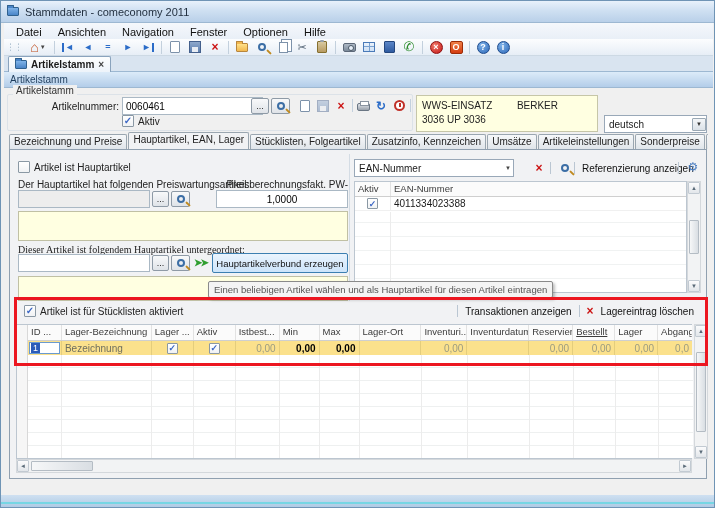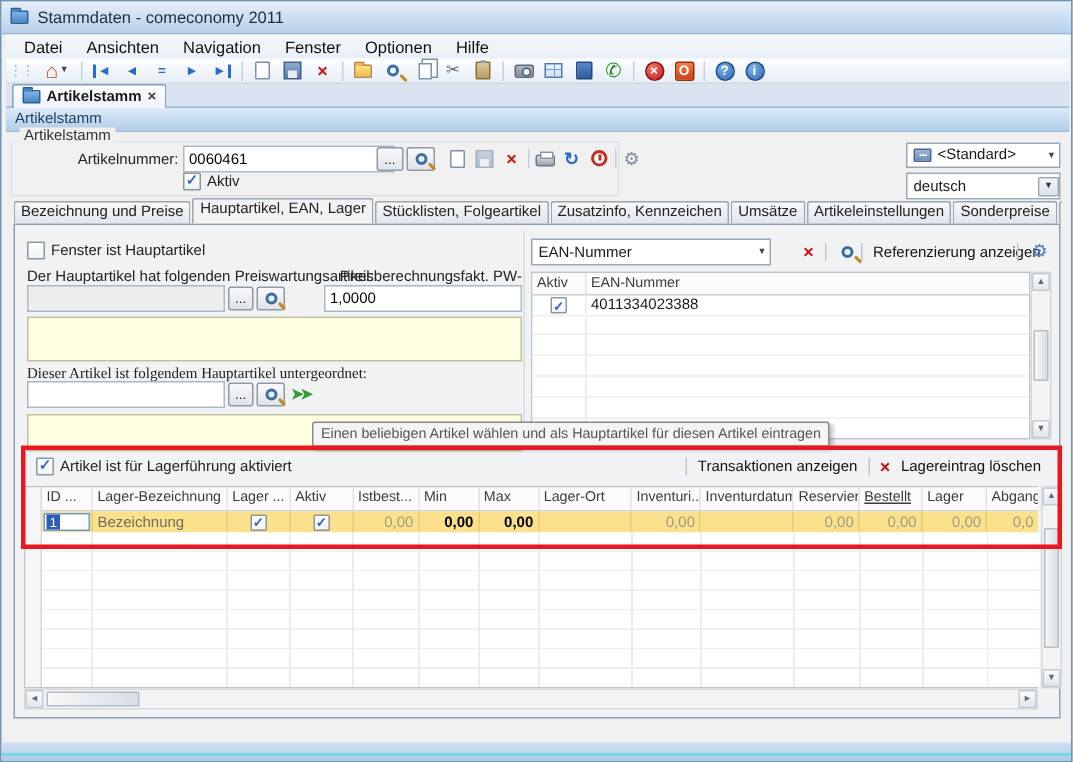--- a/index.html
+++ b/index.html
@@ -77,21 +77,21 @@
   .closex{color:#444;font-weight:bold;font-size:10px;line-height:10px;}
 
   
   .pagehead{left:3px;top:71px;width:709px;height:16px;background:linear-gradient(180deg,#dcebf9,#b3cde9);
     border-bottom:1px solid #9db8d2;display:flex;align-items:center;padding-left:6px;color:#1e3c5c;}
   .groupbox{left:6px;top:93px;width:406px;height:37px;border:1px solid #dce2e8;border-radius:2px;}
   .grouplbl{left:12px;top:84px;background:#f0f0f0;padding:0 3px;color:#333;}
   .flabel{color:#222;}
   .tinput{border:1px solid #aab8c4;background:#fff;font-family:"Liberation Sans",sans-serif;font-size:10px;padding:1px 3px;}
   .tinput.dis{background:#ededed;color:#777;}
-  .tinput.right{text-align:left;}
+  .tinput.right{text-align:center;}
   .btn3{display:flex;align-items:center;justify-content:center;
     background:linear-gradient(#f8f9fa,#dfe3e8);border:1px solid #8e9aa6;border-radius:2px;font-size:9px;}
   .infobox{left:415px;top:94px;width:182px;height:37px;background:#ffffe1;border:1px solid #c6c6a8;
     padding:3px 5px;line-height:14px;color:#222;}
   .infol1{display:flex;justify-content:space-between;padding-right:34px;}
   .combo{display:flex;align-items:center;background:#fff;border:1px solid #99a8b8;padding:0 2px 0 4px;gap:4px;}
   .combo .cartxt{flex:1;}
   .combo .carr{font-size:6px;color:#444;}
   .combo .carrbtn{width:14px;height:13px;display:flex;align-items:center;justify-content:center;
     background:linear-gradient(#f4f6f8,#dbe2e8);border:1px solid #9aa8b4;font-size:6px;color:#333;border-radius:1px;}
@@ -285,66 +285,69 @@
   <span class="abs tsep" style="left:407px;top:98px;"></span>
   <span class="abs tb" style="left:411px;top:97px;">
       <span class="gearg">⚙</span>
     </span>
 
   <span class="abs cbx" style="left:121px;top:114px;">
       <span class="ck">✓</span>
     </span>
   <span class="abs flabel" style="left:137px;top:115px;">Aktiv</span>
 
-
-  <div class="abs combo" style="left:603px;top:94px;width:103px;height:17px;">
-    <span class="drawer"></span>
-    <span class="cartxt">&lt;Standard&gt;</span>
-    <span class="carr">▼</span>
-  </div>
+  <div class="abs infobox">
+    <div class="infol1">
+      <span>WWS-EINSATZ</span>
+      <span>BERKER</span>
+    </div>
+    <div>3036 UP 3036</div>
+  </div>
+
   <div class="abs combo" style="left:603px;top:114px;width:103px;height:18px;padding-right:0;">
     <span class="cartxt">deutsch</span>
     <span class="carrbtn">▼</span>
   </div>
 
   <div class="abs tabstrip">
     <span class="tab">Bezeichnung und Preise</span>
     <span class="tab active">Hauptartikel, EAN, Lager</span>
     <span class="tab">Stücklisten, Folgeartikel</span>
     <span class="tab">Zusatzinfo, Kennzeichen</span>
     <span class="tab">Umsätze</span>
     <span class="tab">Artikeleinstellungen</span>
     <span class="tab">Sonderpreise</span>
     <span class="tab">Bilddaten</span>
 
   </div>
 
   <div class="abs tabpage">
 
     <span class="abs cbx" style="left:8px;top:11px;"></span>
-    <span class="abs flabel" style="left:24px;top:12px;">Fenster ist Hauptartikel</span>
+    <span class="abs flabel" style="left:24px;top:12px;">Artikel ist Hauptartikel</span>
 
     <span class="abs flabel" style="left:8px;top:29px;">Der Hauptartikel hat folgenden Preiswartungsartikel:</span>
     <span class="abs flabel" style="left:200px;top:29px;width:138px;text-align:right;">Preisberechnungsfakt. PW-Artikel:</span>
     <input class="abs tinput dis" style="left: 8px; top: 40px; width: 132px; height: 18px;">
     <span class="abs btn3" style="left:142px;top:41px;width:17px;height:16px;">...</span>
     <span class="abs btn3" style="left:161px;top:41px;width:19px;height:16px;">
         <span class="mag"></span>
       </span>
     <input class="abs tinput right" style="left: 206px; top: 40px; width: 132px; height: 18px;" value="1,0000">
 
     <div class="abs ybox" style="left:8px;top:61px;width:330px;height:30px;"></div>
 
     <span class="abs flabel" style="left:8px;top:94px;font-family:Liberation Serif, serif;">Dieser Artikel ist folgendem Hauptartikel untergeordnet:</span>
     <input class="abs tinput" style="left: 8px; top: 104px; width: 132px; height: 18px;">
     <span class="abs btn3" style="left:142px;top:105px;width:17px;height:16px;">...</span>
     <span class="abs btn3" style="left:161px;top:105px;width:19px;height:16px;">
         <span class="mag"></span>
       </span>
     <span class="abs greenarr" style="left:184px;top:107px;">➤➤</span>
+    <span class="abs hilitebtn" style="left:202px;top:103px;width:136px;height:20px;">Hauptartikelverbund erzeugen</span>
 
     <div class="abs ybox" style="left:8px;top:126px;width:330px;height:25px;"></div>
 
     <div class="abs vdivider" style="left:339px;top:4px;height:147px;"></div>
 
     <div class="abs combo" style="left:344px;top:9px;width:160px;height:18px;">
       <span class="cartxt">EAN-Nummer</span>
       <span class="carr">▼</span>
     </div>
     <span class="abs tb" style="left:520px;top:10px;">
@@ -378,21 +381,21 @@
     </div>
     <div class="abs sb v" style="left:677px;top:31px;width:14px;height:112px;">
       <span class="sbtn">▲</span>
       <span class="thumb" style="width:10px;height:34px;"></span>
       <span class="sbtn">▼</span>
     </div>
 
     <span class="abs cbx" style="left:14px;top:155px;">
         <span class="ck">✓</span>
       </span>
-    <span class="abs flabel" style="left:30px;top:156px;">Artikel ist für Lagerführung aktiviert</span>
+    <span class="abs flabel" style="left:30px;top:156px;">Artikel ist für Stücklisten aktiviert</span>
 
     <div class="abs" style="right:12px;top:155px;display:flex;align-items:center;gap:7px;">
       <span class="vsep12"></span>
       <span class="flatlbl">Transaktionen anzeigen</span>
       <span class="vsep12"></span>
       <span class="redx">×</span>
       <span class="flatlbl">Lagereintrag löschen</span>
     </div>
 
     <div class="abs grid" style="left:6px;top:174px;width:676px;height:135px;border-right:none;">

